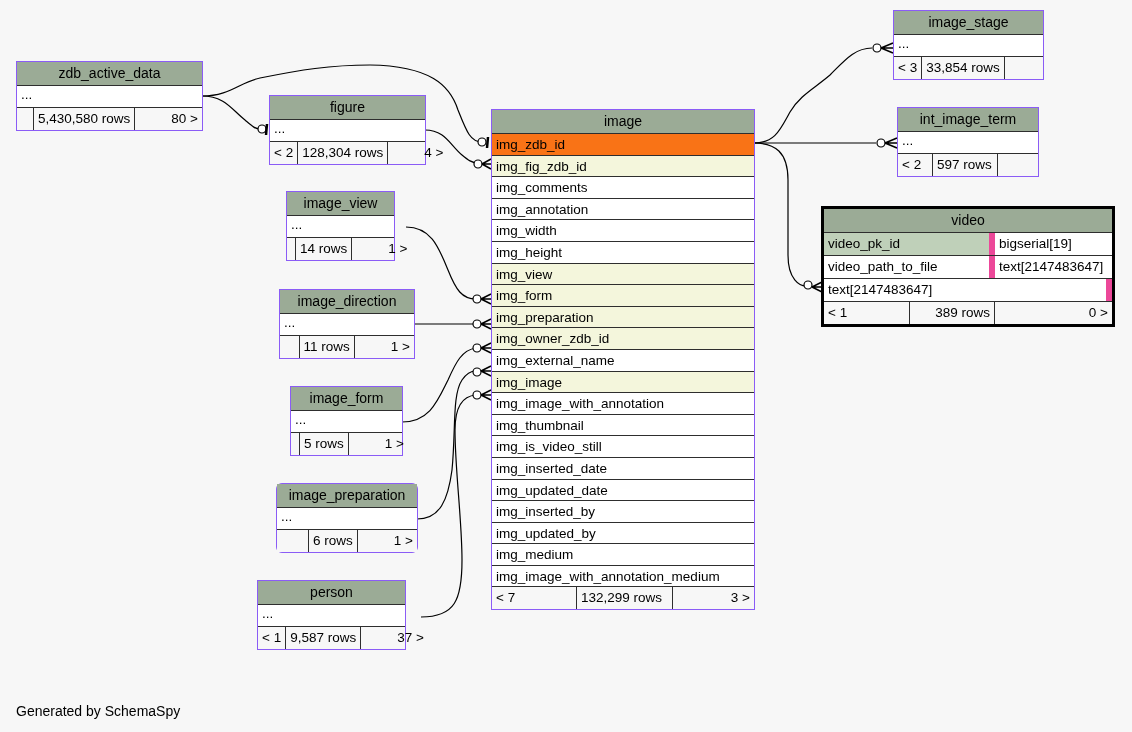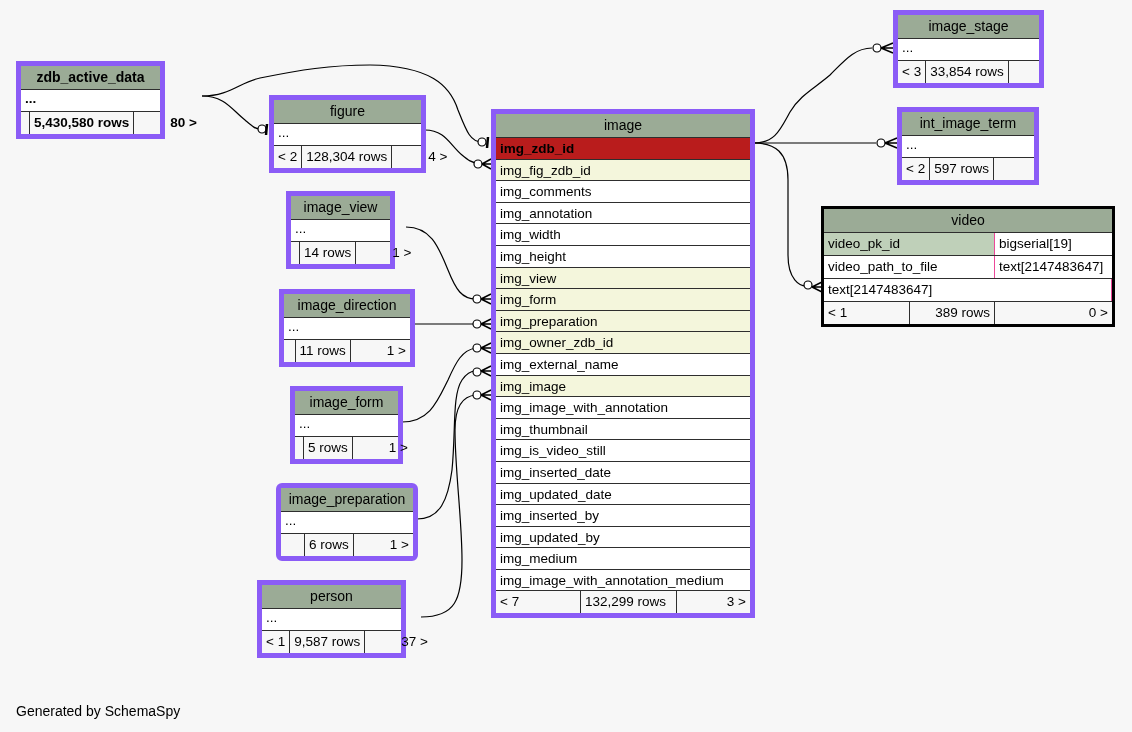--- a/index.html
+++ b/index.html
@@ -1,33 +1,33 @@
 <!DOCTYPE html>
 <html><head>
 <meta charset="utf-8">
 <style>
   html, body { margin:0; padding:0; }
   body {
     width:1132px; height:732px; background:#f7f7f7; position:relative; overflow:hidden;
     font-family:"Liberation Sans", "DejaVu Sans", sans-serif; font-size:13.5px; color:#000;
   }
-  .tbl { position:absolute; background:#fff; box-sizing:border-box; border:5px solid #8b5cf6; }
+  .tbl { position:absolute; background:#fff; box-sizing:border-box; border:1px solid #8b5cf6; }
   .tbl.thick { border:3px solid #000; }
   .hdr { background:#9bab96; text-align:center; height:23px; line-height:23px; border-bottom:1px solid #2e2e2e; font-size:14px; }
   .row { height:21.6px; line-height:21.6px; border-bottom:1px solid #2e2e2e; padding-left:4px; white-space:nowrap; overflow:hidden; box-sizing:border-box; background:#fff; }
-  .row.pk { background:#b91c1c;font-weight:bold; }
+  .row.pk { background:#f97316; }
   .row.fk { background:#f4f6dc; }
   .ellipsis { height:22px; line-height:18px; border-bottom:1px solid #2e2e2e; padding-left:4px; background:#fff; box-sizing:border-box; }
   .foot { display:flex; height:22px; line-height:22px; background:#f7f7f7; }
   .foot > div { box-sizing:border-box; border-right:1px solid #2e2e2e; padding:0 4px; white-space:nowrap; }
   .foot > div:last-child { border-right:none;margin-left:32px; }
   .r { text-align:right; }
   .vrow { display:flex; height:23px; line-height:22px; border-bottom:1px solid #2e2e2e; box-sizing:border-box; }
   .vrow > div { box-sizing:border-box; padding-left:4px; white-space:nowrap; }
-  .vrow > div:first-child { border-right:1px solid #ec4899; }
+  .vrow > div:first-child { border-right:6px solid #ec4899; }
   svg.links { position:absolute; left:0; top:0; }
   .footer-note { position:absolute; left:16px; top:703px; font-size:14px; }
 </style>
 </head>
 <body>
 
 <svg class="links" width="1132" height="732">
   <g fill="none" stroke="#000" stroke-width="1.2">
 
     <path d="M202,96 C230,96 240,82 260,78 C300,70 330,65 370,65 C430,66 450,85 458,110 C466,130 470,142 482,142"></path>
@@ -75,21 +75,21 @@
     <path d="M481,324 L491,319 M481,324 L491,324 M481,324 L491,329"></path>
     <path d="M481,348 L491,343 M481,348 L491,348 M481,348 L491,353"></path>
     <path d="M481,371 L491,366 M481,371 L491,371 M481,371 L491,376"></path>
     <path d="M481,395 L491,390 M481,395 L491,395 M481,395 L491,400"></path>
     <path d="M881,48 L893,43 M881,48 L893,48 M881,48 L893,53"></path>
     <path d="M885,143 L897,138 M885,143 L897,143 M885,143 L897,148"></path>
     <path d="M812,287 L822,282 M812,287 L822,287 M812,287 L822,292"></path>
   </g>
 </svg>
 
-<div class="tbl" style="left:16px;top:61px;width:149px;font-weight:bold;">
+<div class="tbl" style="left:16px;top:61px;width:187px;">
   <div class="hdr">zdb_active_data</div>
   <div class="ellipsis">...</div>
   <div class="foot">
     <div style="width:39px"></div>
     <div style="width:109px">5,430,580 rows</div>
     <div style="flex:1">80 &gt;</div>
   </div>
 </div>
 
 <div class="tbl" style="left:269px;top:95px;width:157px;">

